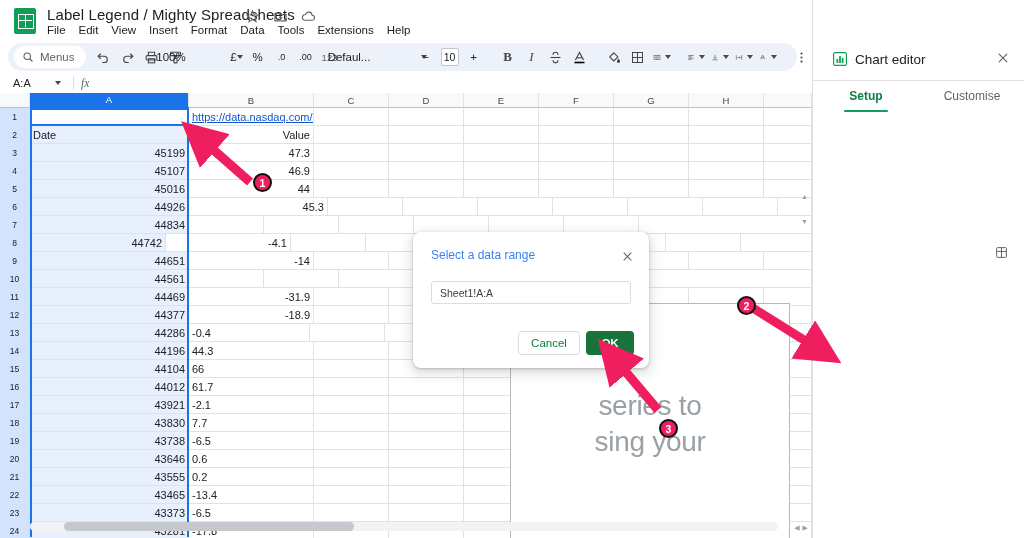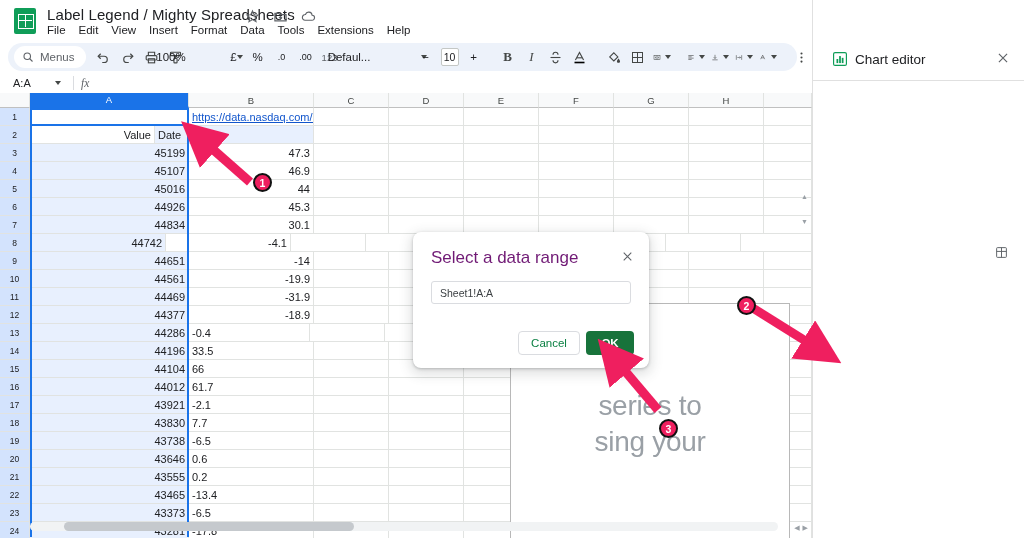--- a/index.html
+++ b/index.html
@@ -162,21 +162,21 @@
     bottom:-2px; width:44px; height:2.5px; background:#0f9d58; border-radius:2px;
   }
   .range-icon{ position:absolute; right:16px; width:13px; height:13px; color:#5f6368; cursor:pointer; }
 
   
   .dlg{
     position:absolute; left:413px; top:232px; width:236px; height:136px;
     background:#fff; border-radius:8px;
     box-shadow:0 1px 3px rgba(60,64,67,.3), 0 4px 12px 3px rgba(60,64,67,.15);
   }
-  .dlg-title{ position:absolute; left:18px; top:16px; font-size:17px; color:#701a75; }
+  .dlg-title{ position:absolute; left:18px; top:16px; font-size:12px; color:#3b82f6; }
   .dlg-close{ position:absolute; right:15px; top:18px; width:13px; height:13px; color:#5f6368; cursor:pointer; }
   .dlg-input{
     position:absolute; left:18px; top:49px; width:200px; height:23px;
     border:1px solid #dadce0; border-radius:3px;
     font-size:10.5px; color:#3c4043; padding:0 8px;
     font-family:"Liberation Sans", sans-serif; background:#fff;
   }
   .dlg-cancel{
     position:absolute; left:105px; top:99px; width:62px; height:24px;
     border:1px solid #dadce0; border-radius:4px; background:#fff;
@@ -469,22 +469,22 @@
           <div class="cell" style="width: 75px;"></div>
           <div class="cell" style="width: 75px;"></div>
           <div class="cell" style="width: 75px;"></div>
           <div class="cell" style="width: 75px;"></div>
           <div class="cell" style="width: 75px;"></div>
           <div class="cell" style="width: 75px;"></div>
           <div class="cell" style="flex: 1 1 0%;"></div>
         </div>
         <div class="row">
           <div class="rh sel">2</div>
+          <div class="cell selcol l" style="width: 159px;">Date</div>
           <div class="cell r" style="width: 125px;">Value</div>
-          <div class="cell selcol l" style="width: 159px;">Date</div>
           <div class="cell" style="width: 75px;"></div>
           <div class="cell" style="width: 75px;"></div>
           <div class="cell" style="width: 75px;"></div>
           <div class="cell" style="width: 75px;"></div>
           <div class="cell" style="width: 75px;"></div>
           <div class="cell" style="width: 75px;"></div>
           <div class="cell" style="flex: 1 1 0%;"></div>
         </div>
         <div class="row">
           <div class="rh sel">3</div>
@@ -518,33 +518,32 @@
           <div class="cell" style="width: 75px;"></div>
           <div class="cell" style="width: 75px;"></div>
           <div class="cell" style="width: 75px;"></div>
           <div class="cell" style="width: 75px;"></div>
           <div class="cell" style="width: 75px;"></div>
           <div class="cell" style="flex: 1 1 0%;"></div>
         </div>
         <div class="row">
           <div class="rh sel">6</div>
           <div class="cell selcol r" style="width: 159px;">44926</div>
-          <div class="cell r" style="width: 125px;">45.3</div>
+          <div class="cell r" style="width: 139px;">45.3</div>
           <div class="cell" style="width: 75px;"></div>
           <div class="cell" style="width: 75px;"></div>
           <div class="cell" style="width: 75px;"></div>
           <div class="cell" style="width: 75px;"></div>
           <div class="cell" style="width: 75px;"></div>
           <div class="cell" style="width: 75px;"></div>
           <div class="cell" style="flex: 1 1 0%;"></div>
         </div>
         <div class="row">
           <div class="rh sel">7</div>
           <div class="cell selcol r" style="width: 159px;">44834</div>
-          <div class="cell r" style="width: 125px;">30.1</div>
           <div class="cell" style="width: 75px;"></div>
           <div class="cell" style="width: 75px;"></div>
           <div class="cell" style="width: 75px;"></div>
           <div class="cell" style="width: 75px;"></div>
           <div class="cell" style="width: 75px;"></div>
           <div class="cell" style="width: 75px;"></div>
           <div class="cell" style="flex: 1 1 0%;"></div>
         </div>
         <div class="row">
           <div class="rh sel">8</div>
@@ -566,21 +565,20 @@
           <div class="cell" style="width: 75px;"></div>
           <div class="cell" style="width: 75px;"></div>
           <div class="cell" style="width: 75px;"></div>
           <div class="cell" style="width: 75px;"></div>
           <div class="cell" style="width: 75px;"></div>
           <div class="cell" style="flex: 1 1 0%;"></div>
         </div>
         <div class="row">
           <div class="rh sel">10</div>
           <div class="cell selcol r" style="width: 159px;">44561</div>
-          <div class="cell r" style="width: 125px;">-19.9</div>
           <div class="cell" style="width: 75px;"></div>
           <div class="cell" style="width: 75px;"></div>
           <div class="cell" style="width: 75px;"></div>
           <div class="cell" style="width: 75px;"></div>
           <div class="cell" style="width: 75px;"></div>
           <div class="cell" style="width: 75px;"></div>
           <div class="cell" style="flex: 1 1 0%;"></div>
         </div>
         <div class="row">
           <div class="rh sel">11</div>
@@ -614,21 +612,21 @@
           <div class="cell" style="width: 75px;"></div>
           <div class="cell" style="width: 75px;"></div>
           <div class="cell" style="width: 75px;"></div>
           <div class="cell" style="width: 75px;"></div>
           <div class="cell" style="width: 75px;"></div>
           <div class="cell" style="flex: 1 1 0%;"></div>
         </div>
         <div class="row">
           <div class="rh sel">14</div>
           <div class="cell selcol r" style="width: 159px;">44196</div>
-          <div class="cell l" style="width: 125px;">33.5</div>
+          <div class="cell l" style="width: 125px;">44.3</div>
           <div class="cell" style="width: 75px;"></div>
           <div class="cell" style="width: 75px;"></div>
           <div class="cell" style="width: 75px;"></div>
           <div class="cell" style="width: 75px;"></div>
           <div class="cell" style="width: 75px;"></div>
           <div class="cell" style="width: 75px;"></div>
           <div class="cell" style="flex: 1 1 0%;"></div>
         </div>
         <div class="row">
           <div class="rh sel">15</div>
@@ -782,20 +780,24 @@
       <rect x="6" y="12" width="3" height="7" fill="#0f9d58"></rect>
       <rect x="10.5" y="7" width="3" height="12" fill="#0f9d58"></rect>
       <rect x="15" y="10" width="3" height="9" fill="#0f9d58"></rect>
     </svg>
     <div class="panel-title">Chart editor</div>
     <svg class="panel-close" viewBox="0 0 24 24" fill="none" stroke="#5f6368" stroke-width="2">
       <path d="M5 5 19 19M19 5 5 19"></path>
     </svg>
     <div class="panel-div"></div>
 
+    <div class="tabs">
+      <div class="tab active">Setup</div>
+      <div class="tab">Customise</div>
+    </div>
 
     <svg class="range-icon" style="top:246px" viewBox="0 0 24 24" fill="none" stroke="#5f6368" stroke-width="1.8">
       <rect x="3" y="3" width="18" height="18" rx="1.5"></rect>
         <path d="M3 10h18M12 3v18"></path>
     </svg>
 
   </div>
 
   <div class="dlg">
     <div class="dlg-title">Select a data range</div>

